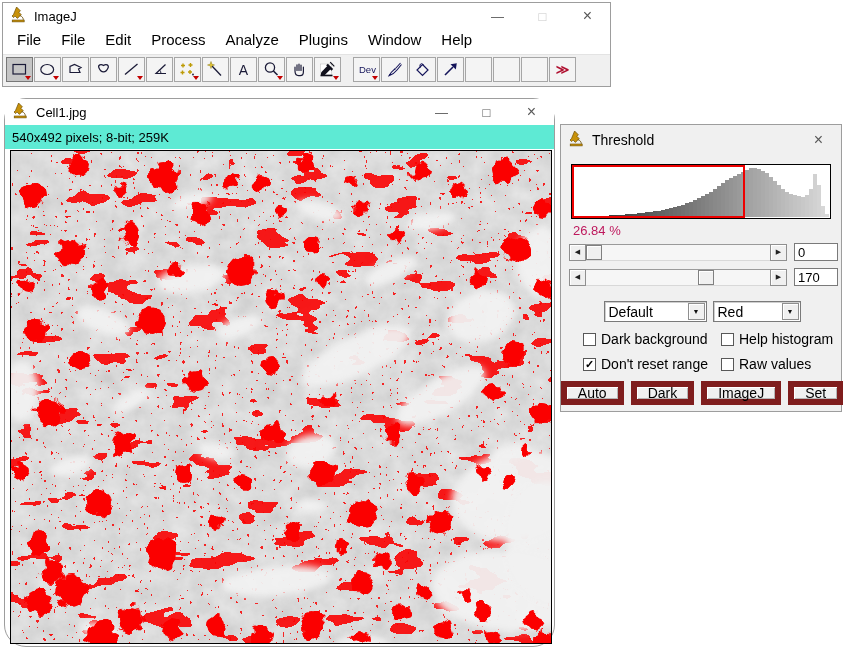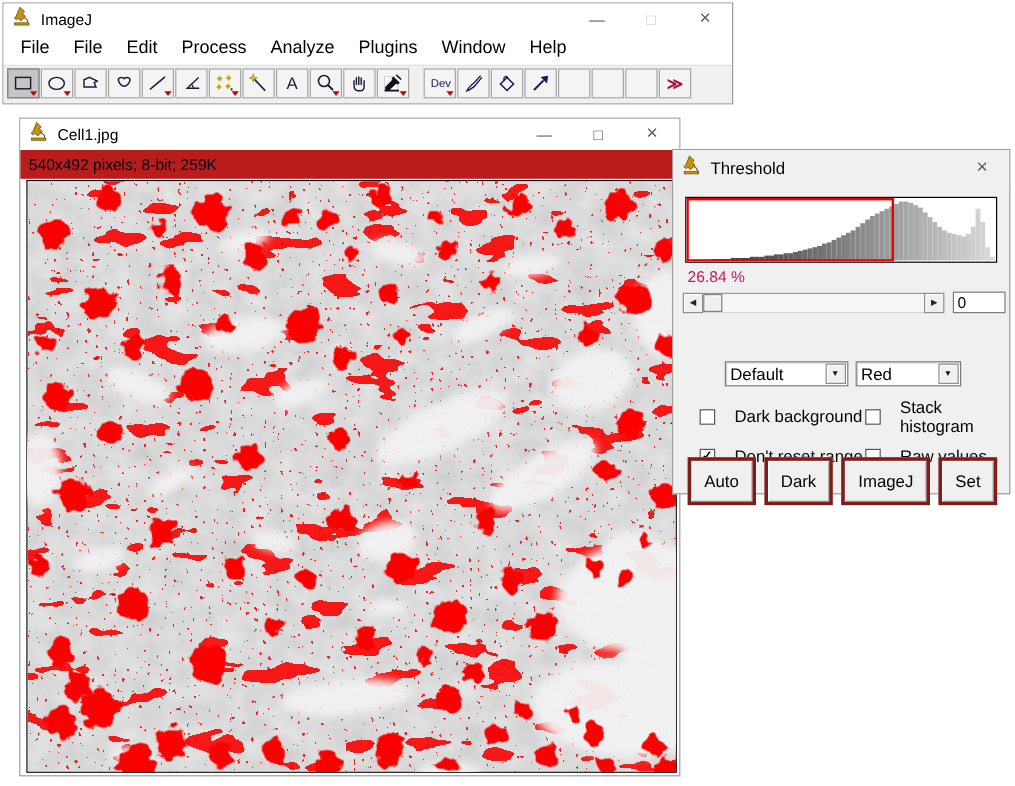--- a/index.html
+++ b/index.html
@@ -28,23 +28,23 @@
               border:1px solid #a6a6a6; margin-right:1px; display:flex;
               align-items:center; justify-content:center; }
   .tool-btn svg { width:19px; height:19px; display:block; }
   .tool-btn.selected { background:#c5c5c5; border-color:#777; }
   .tool-btn.gap { margin-left:11px; }
   .tool-tri { position:absolute; right:1px; bottom:1px; width:0; height:0;
               border-left:3px solid transparent; border-right:3px solid transparent;
               border-top:4px solid #c40000; }
 
   
-  #win-cell { left:16px; top:98px; width:551px; height:549px; }
+  #win-cell { left:4px; top:98px; width:551px; height:549px;border-radius:22px; }
   .status-line { height:24px; display:flex; align-items:center; padding-left:7px;
-                 font-size:13px; color:#000; background:#b91c1c;text-align:center; }
+                 font-size:13px; color:#000; background:#5eead4;text-align:center; }
   .image-frame { position:absolute; left:5px; top:51px; width:542px; height:494px;
                  border:1px solid #000; background:#d0d0d0; }
   .image-frame svg { display:block; }
 
   
   #win-threshold { left:560px; top:104px; width:282px; height:288px; background:#f0f0f0;margin-top:20px; }
   #win-threshold .titlebar { height:30px; background:#f0f0f0; }
   #win-threshold .titlebar .title { font-size:14px; }
   .hist-box { position:absolute; left:10px; top:39px; width:260px; height:55px;
               border:1px solid #000; background:#fff; }
@@ -69,28 +69,28 @@
   .dropdown .dd-text { font-size:14px; padding:5px 4px; flex:1; }
   .dd-arrow { width:17px; height:17px; margin-right:1px; background:#f0f0f0;
               border:1px solid #8f8f8f; box-shadow:inset 1px 1px 0 #fff;
               display:flex; align-items:center; justify-content:center;
               font-size:7px; color:#111; }
   #method-dropdown { width:103px; }
   #display-dropdown { width:88px; }
 
   .cb-grid { position:absolute; left:22px; top:206px; display:grid;
              grid-template-columns:138px auto; row-gap:9px; }
-  .cb-item { display:flex; align-items:center; font-size:14px; color:#000;gap:11px; }
+  .cb-item { display:flex; align-items:center; font-size:14px; color:#000; }
   .cb-box { width:13px; height:13px; background:#fff; border:1px solid #585858;
             margin-right:5px; font-size:11px; font-weight:bold; line-height:11px;
             text-align:center; color:#000; flex:0 0 auto; }
 
   .btn-row { position:absolute; left:0; top:256px; width:282px; display:flex;
              justify-content:center; gap:7px; }
-  .push-btn { height:40px; padding:0 11px; background:#f0f0f0; border:3px solid #7f1d1d;
+  .push-btn { height:24px; padding:0 11px; background:#f0f0f0; border:6px solid #7f1d1d;
               box-shadow:inset 1px 1px 0 #fff, inset -1px -1px 0 #b5b5b5;
               font-size:14px; font-family:"Liberation Sans",sans-serif; color:#000;
               display:flex; align-items:center; }
 </style>
 </head>
 <body>
 
 <div class="screen">
 
   <div class="win" id="win-imagej">
@@ -490,40 +490,48 @@
 
     <div class="slider-row" style="top:118px">
       <div class="sl-arrow">◀</div>
       <div class="sl-track">
         <div class="sl-thumb" id="thumb-lower" style="left: 0px;"></div>
       </div>
       <div class="sl-arrow">▶</div>
       <input class="num-field" value="0" style="">
     </div>
 
+    <div class="slider-row" style="top:143px">
+      <div class="sl-arrow">◀</div>
+      <div class="sl-track">
+        <div class="sl-thumb" id="thumb-upper" style="left: 112px;"></div>
+      </div>
+      <div class="sl-arrow">▶</div>
+      <input class="num-field" value="170" style="">
+    </div>
 
     <div class="select-row">
       <div class="dropdown" id="method-dropdown">
         <span class="dd-text">Default</span>
         <span class="dd-arrow">▼</span>
       </div>
       <div class="dropdown" id="display-dropdown">
         <span class="dd-text">Red</span>
         <span class="dd-arrow">▼</span>
       </div>
     </div>
 
     <div class="cb-grid">
         <div class="cb-item">
           <span class="cb-box"></span>
           <span>Dark background</span>
         </div>
         <div class="cb-item">
           <span class="cb-box"></span>
-          <span>Stack histogram</span>
+          <span>Help histogram</span>
         </div>
         <div class="cb-item">
           <span class="cb-box">✓</span>
           <span>Don't reset range</span>
         </div>
         <div class="cb-item">
           <span class="cb-box"></span>
           <span>Raw values</span>
         </div>
       </div>

